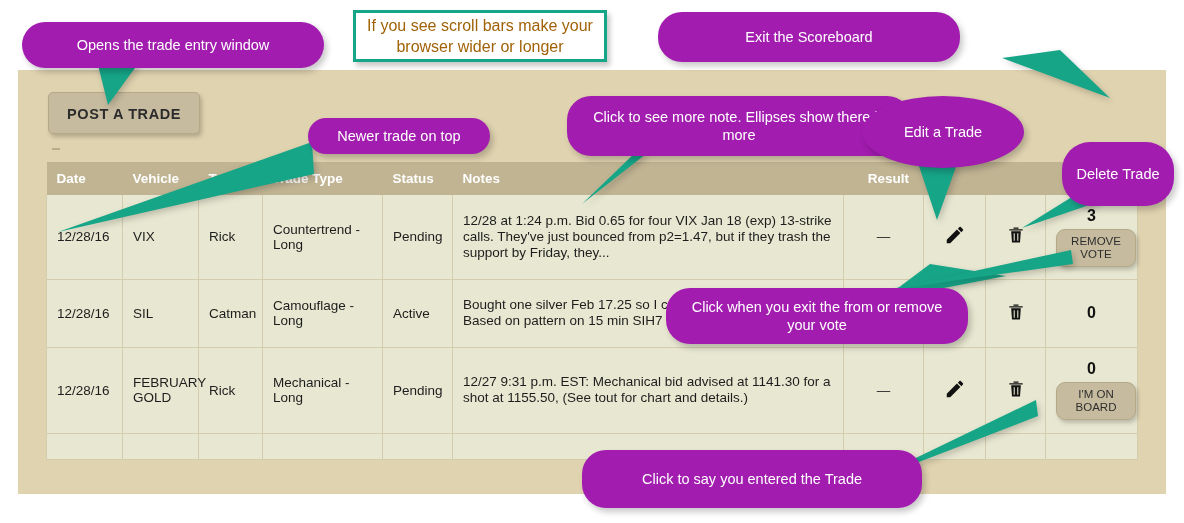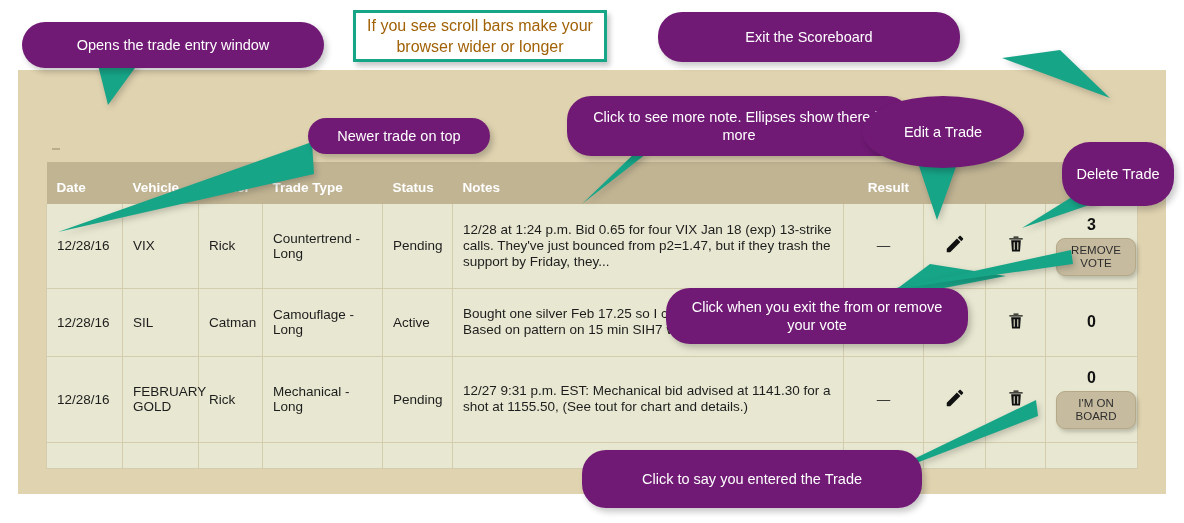--- a/index.html
+++ b/index.html
@@ -62,21 +62,21 @@
     border-collapse:collapse;
     width:calc(100% - 28px);
     table-layout:fixed;
   }
   #trade-table thead th{
     background:#c0b493;
     color:#ffffff;
     font-size:13.5px;
     font-weight:bold;
     text-align:left;
-    padding:18px 0 9px 10px;
+    padding:9px 0 9px 10px;
     height:20px;
     box-sizing:border-box;
     border:none;
   }
   #trade-table tbody td{
     background:#e8e8d2;
     border:1px solid #d3cdae;
     border-top:none;
     color:#1d1d1d;
     font-size:13.5px;
@@ -113,21 +113,21 @@
   col.c-status{width:70px;}
   col.c-notes{width:auto;}
   col.c-result{width:80px;}
   col.c-edit{width:62px;}
   col.c-del{width:60px;}
   col.c-vote{width:92px;}
 
   
   .callout{
     position:absolute;
-    background:#701a75;
+    background:#a21caf;
     color:#ffffff;
     border-radius:24px;
     text-align:center;
     font-size:14.5px;
     line-height:18px;
     display:flex;
     align-items:center;
     justify-content:center;
     box-shadow:3px 4px 6px rgba(0,0,0,.22);
     padding:6px 14px;
@@ -164,20 +164,21 @@
   #c-exitvote{left:666px;top:288px;width:302px; height:56px;}
   #c-entered{left:582px;top:450px;width:340px; height:58px;}
 </style>
 </head>
 <body>
 
 <div id="scoreboard">
   <div id="panel-inner">
 
     <div id="toolbar">
+      <div class="tan-btn" id="post-a-trade">POST A TRADE</div>
     </div>
 
     <div class="tiny-dash"></div>
 
     <table id="trade-table">
       <colgroup>
         <col class="c-date">
           <col class="c-vehicle">
           <col class="c-trader">
           <col class="c-type">

